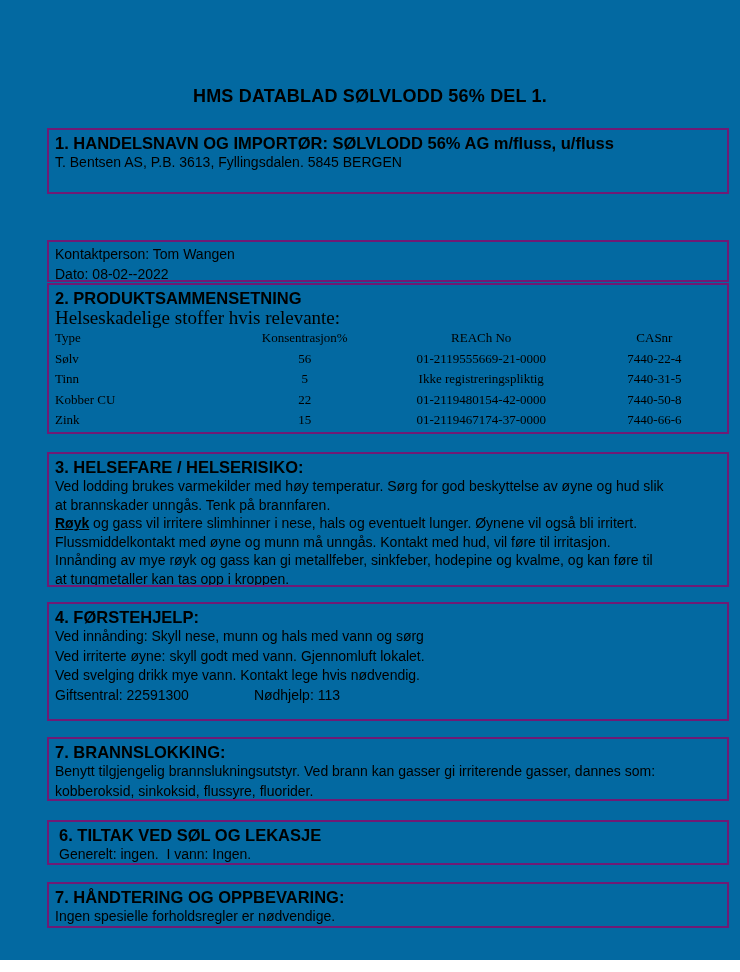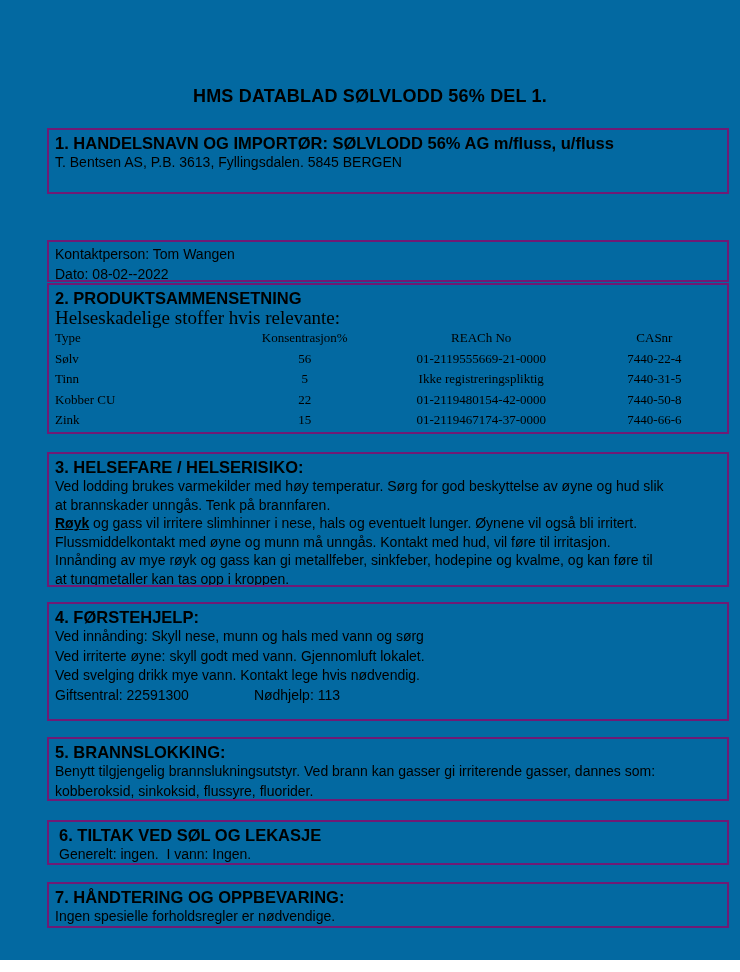--- a/index.html
+++ b/index.html
@@ -156,21 +156,21 @@
 
   <div class="box box4">
     <div class="h">4. FØRSTEHJELP:</div>
     <div class="t">Ved innånding: Skyll nese, munn og hals med vann og sørg</div>
     <div class="t">Ved irriterte øyne: skyll godt med vann. Gjennomluft lokalet.</div>
     <div class="t">Ved svelging drikk mye vann. Kontakt lege hvis nødvendig.</div>
     <div class="t"><span>Giftsentral: 22591300</span><span class="nod">Nødhjelp: 113</span></div>
   </div>
 
   <div class="box box5">
-    <div class="h">5. BRANNSLOKKING:</div>
+    <div class="h">7. BRANNSLOKKING:</div>
     <div class="t">Benytt tilgjengelig brannslukningsutstyr. Ved brann kan gasser gi irriterende gasser, dannes som:</div>
     <div class="t">kobberoksid, sinkoksid, flussyre, fluorider.</div>
   </div>
 
   <div class="box box6">
     <div class="h">6. TILTAK VED SØL OG LEKASJE</div>
     <div class="t">Generelt: ingen.  I vann: Ingen.</div>
   </div>
 
   <div class="box box7">

